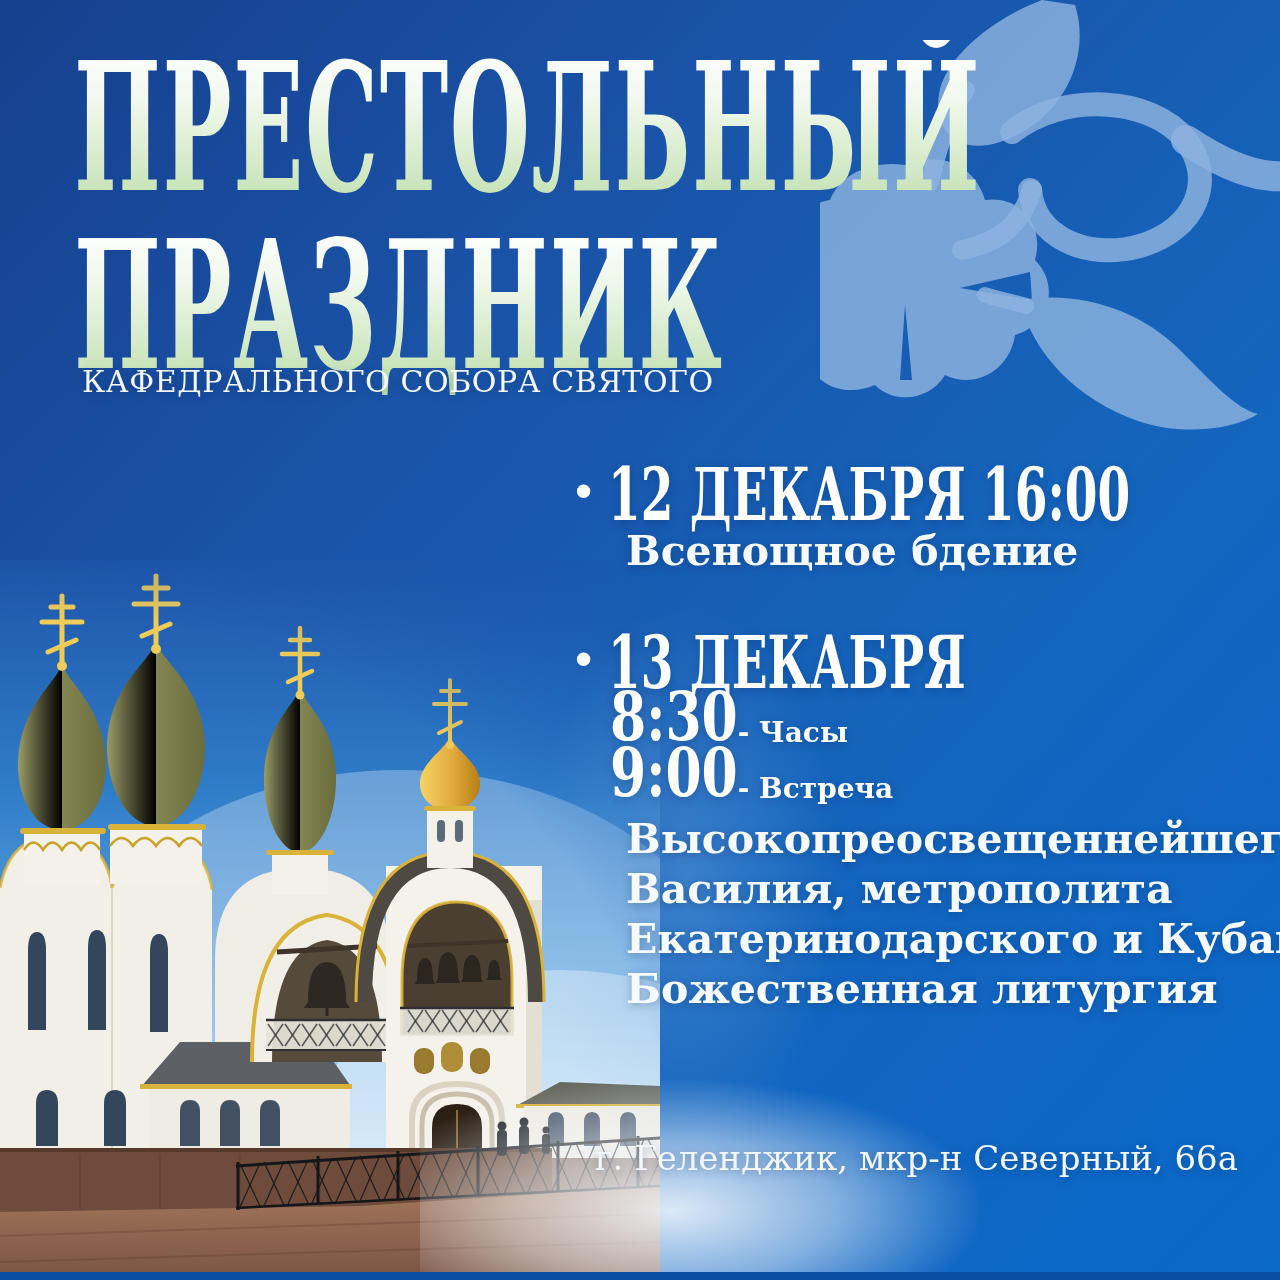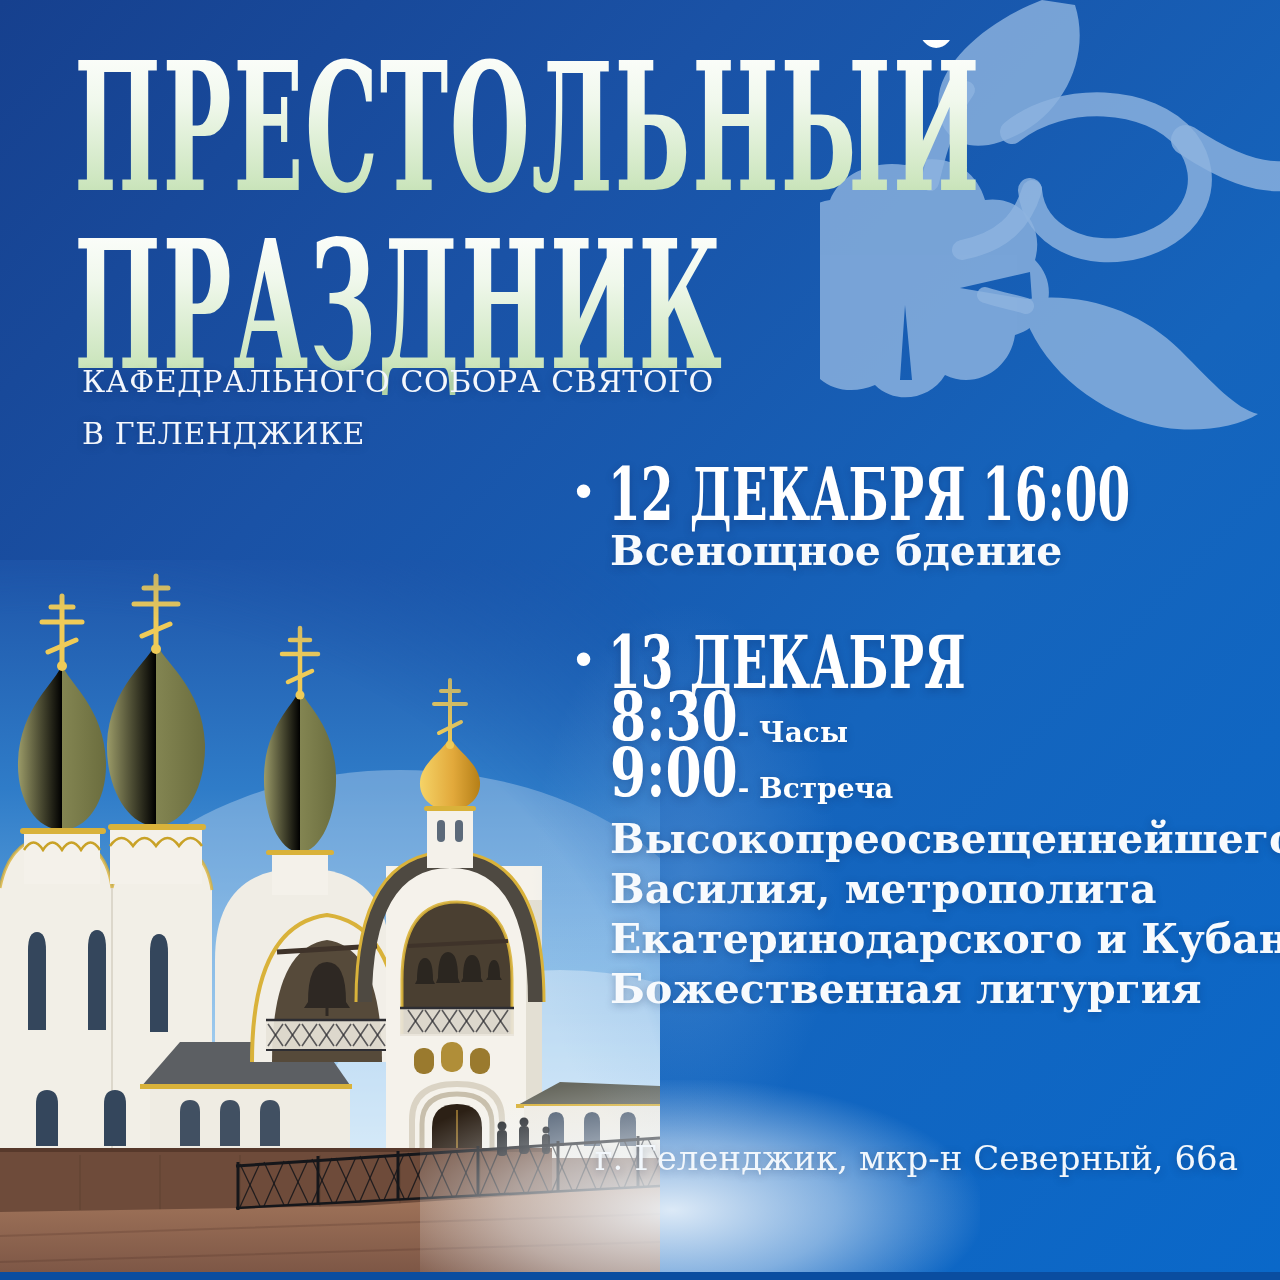--- a/index.html
+++ b/index.html
@@ -22,21 +22,21 @@
     font-weight:400;font-size:30px;line-height:52px;letter-spacing:0.6px;
     color:#F4F7FC;text-shadow:0 2px 8px rgba(0,25,70,.25);white-space:nowrap;margin-top:24px;
   }
   .decor-date{
     position:absolute;font-weight:700;color:#fff;font-size:56px;line-height:1;white-space:nowrap;
     transform:scale(0.84,1.3);transform-origin:0 0;text-shadow:0 2px 8px rgba(0,25,70,.25);
   }
   .bullet{position:absolute;color:#fff;font-size:46px;line-height:1;font-family:"DejaVu Sans",sans-serif;}
   .serif-line{
     position:absolute;font-weight:700;font-size:41px;line-height:1.15;color:#F7FAFD;
-    text-shadow:0 2px 9px rgba(0,25,70,.28);white-space:nowrap;
+    text-shadow:0 2px 9px rgba(0,25,70,.28);white-space:nowrap;margin-left:16px;
   }
   .time-row{position:absolute;white-space:nowrap;color:#fff;}
   .time-row .time{
     display:inline-block;font-weight:700;font-size:52px;line-height:1;
     transform:scaleY(1.3);transform-origin:0 100%;text-shadow:0 2px 8px rgba(0,25,70,.25);
   }
   .time-row .tlabel{
     display:inline-block;font-weight:700;font-size:28px;margin-left:0;
     text-shadow:0 2px 8px rgba(0,25,70,.25);
   }
@@ -290,21 +290,20 @@
   <div id="haze-right"></div>
   <div id="haze-bottom"></div>
 
   <div class="text-layer">
 
     <div class="title-line" style="top:40px;">ПРЕСТОЛЬНЫЙ</div>
     <div class="title-line" style="top:218px;">ПРАЗДНИК</div>
 
     <div class="subtitle">
       <div>КАФЕДРАЛЬНОГО СОБОРА СВЯТОГО</div>
-      <div>В ГЕЛЕНДЖИКЕ</div>
     </div>
 
     <div class="bullet" style="left:570px;top:470px;">•</div>
     <div class="decor-date" style="left:608px;top:458px;">12 ДЕКАБРЯ 16:00</div>
     <div class="serif-line" style="left:610px;top:528px;">Всенощное бдение</div>
 
     <div class="bullet" style="left:570px;top:638px;">•</div>
     <div class="decor-date" style="left:608px;top:626px;">13 ДЕКАБРЯ</div>
 
     <div class="time-row" style="left:610px;top:698px;">

